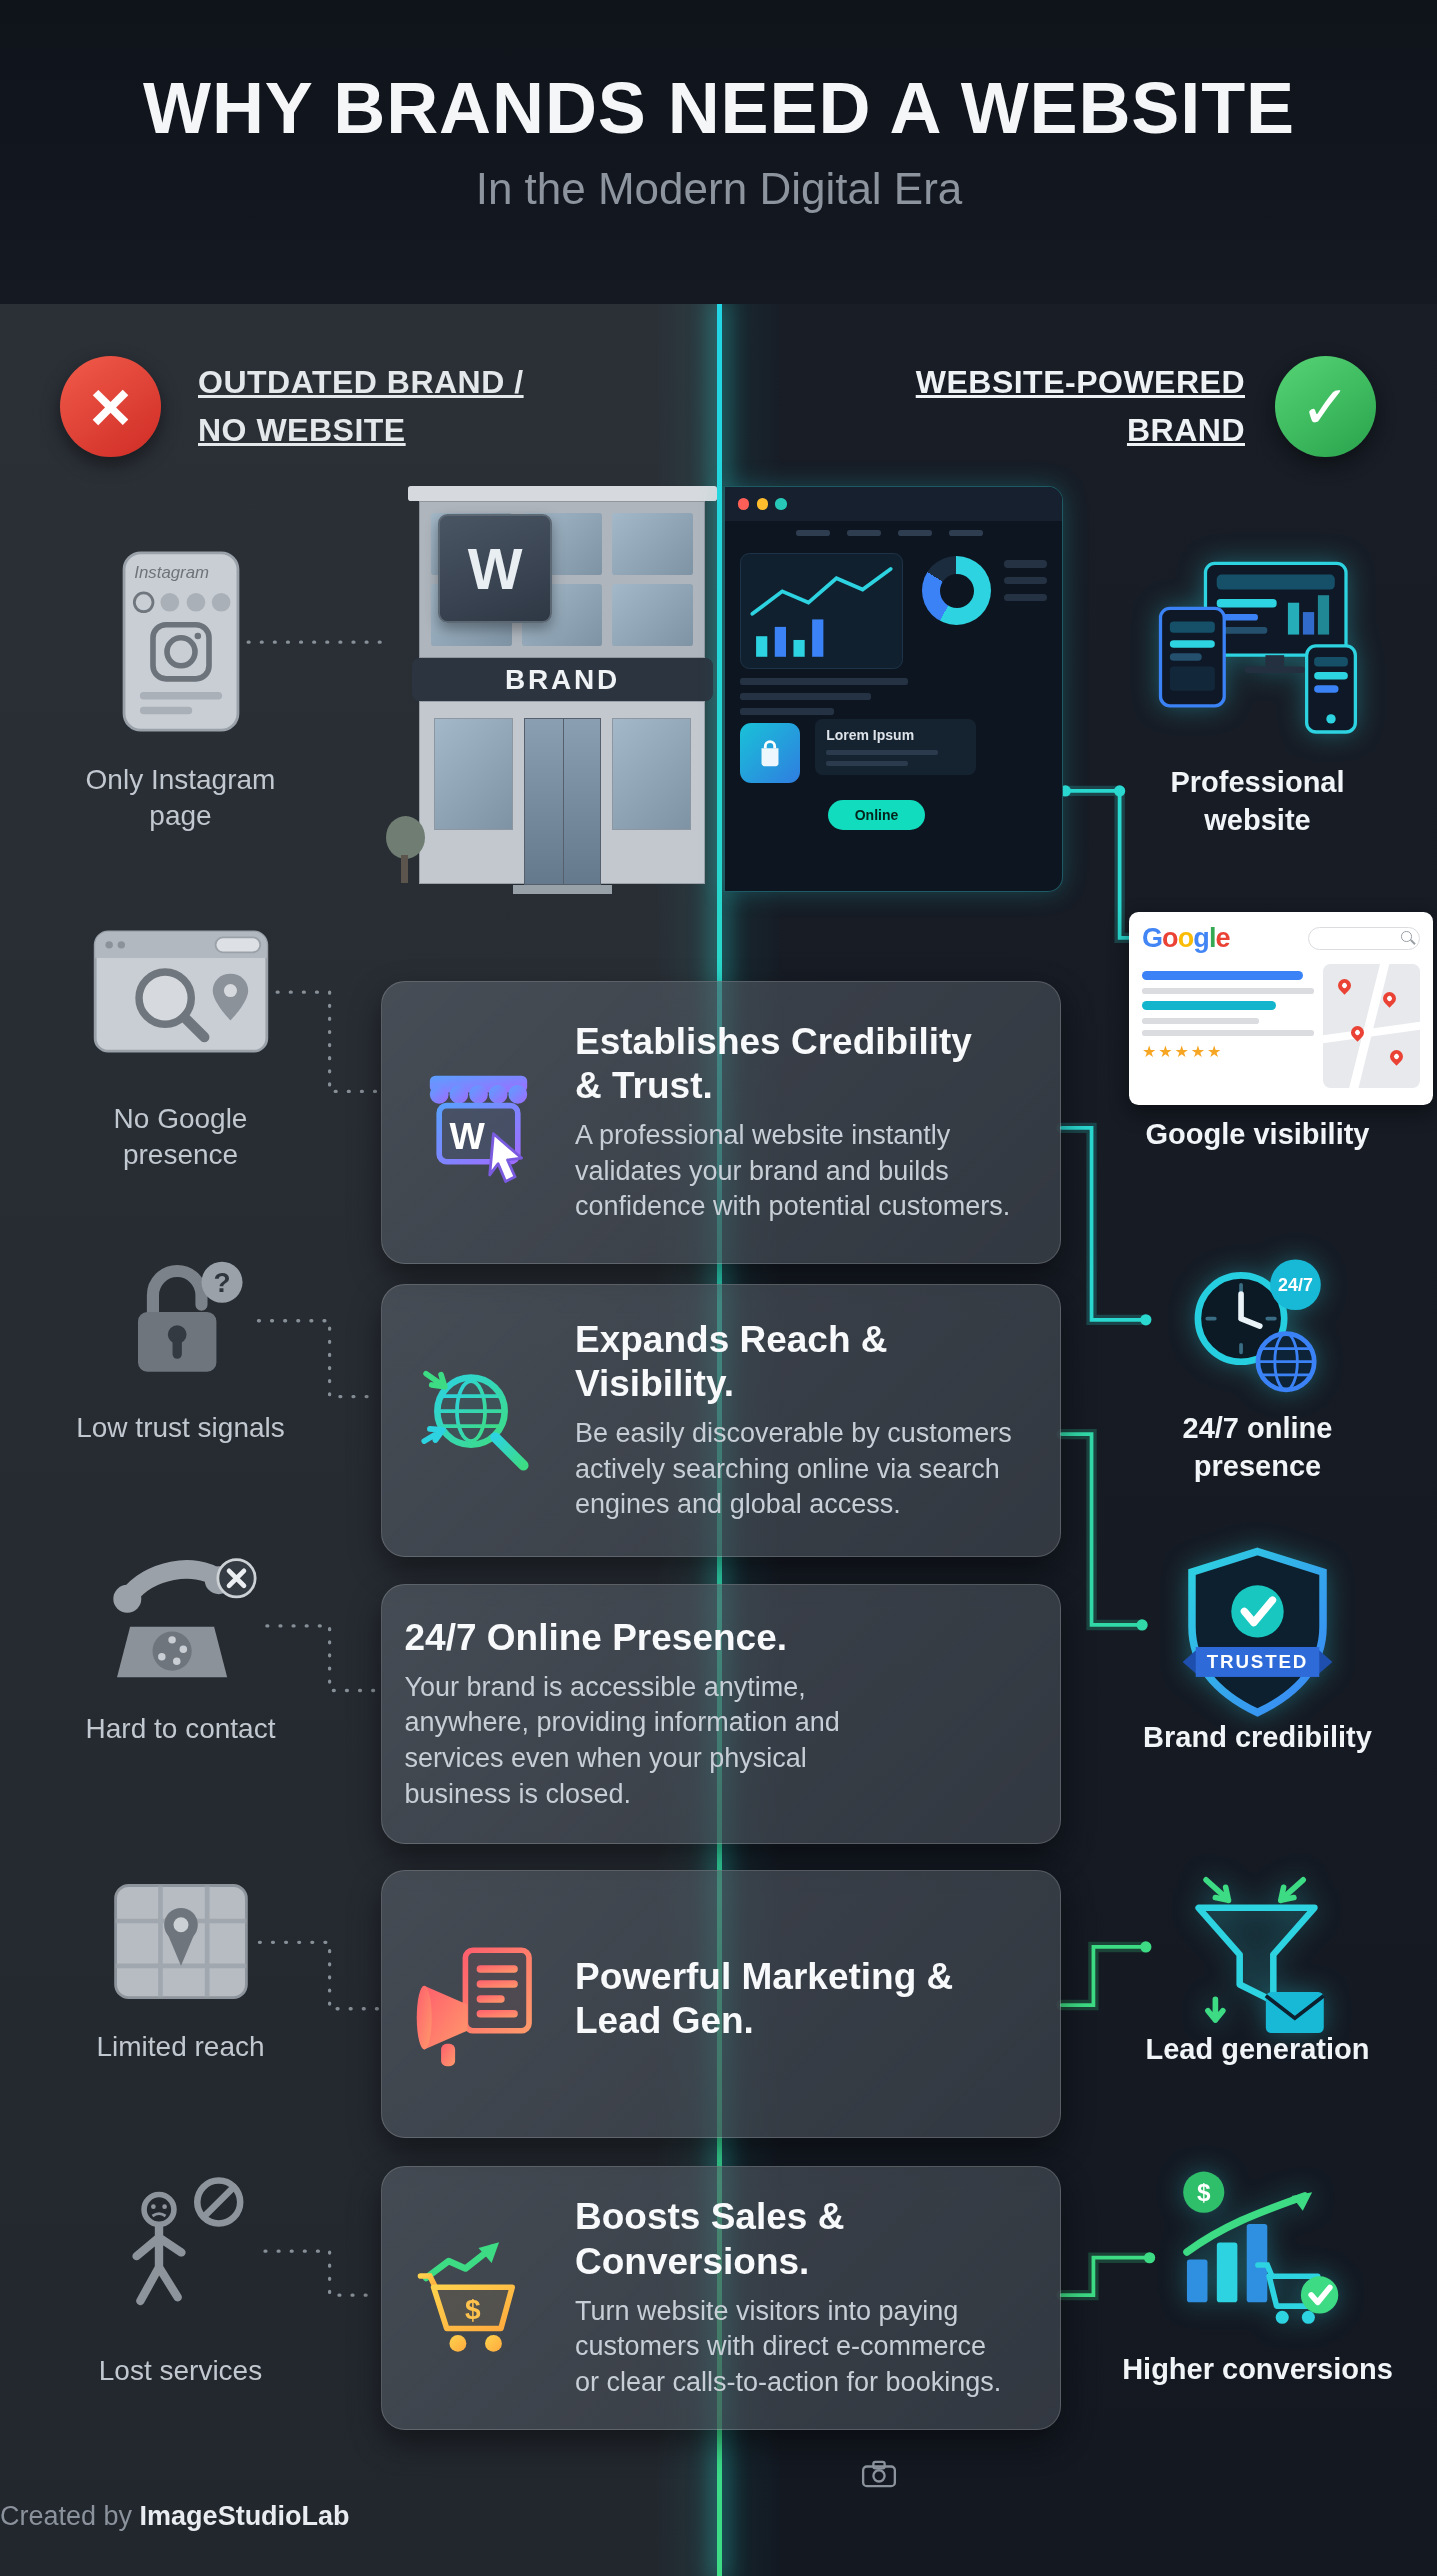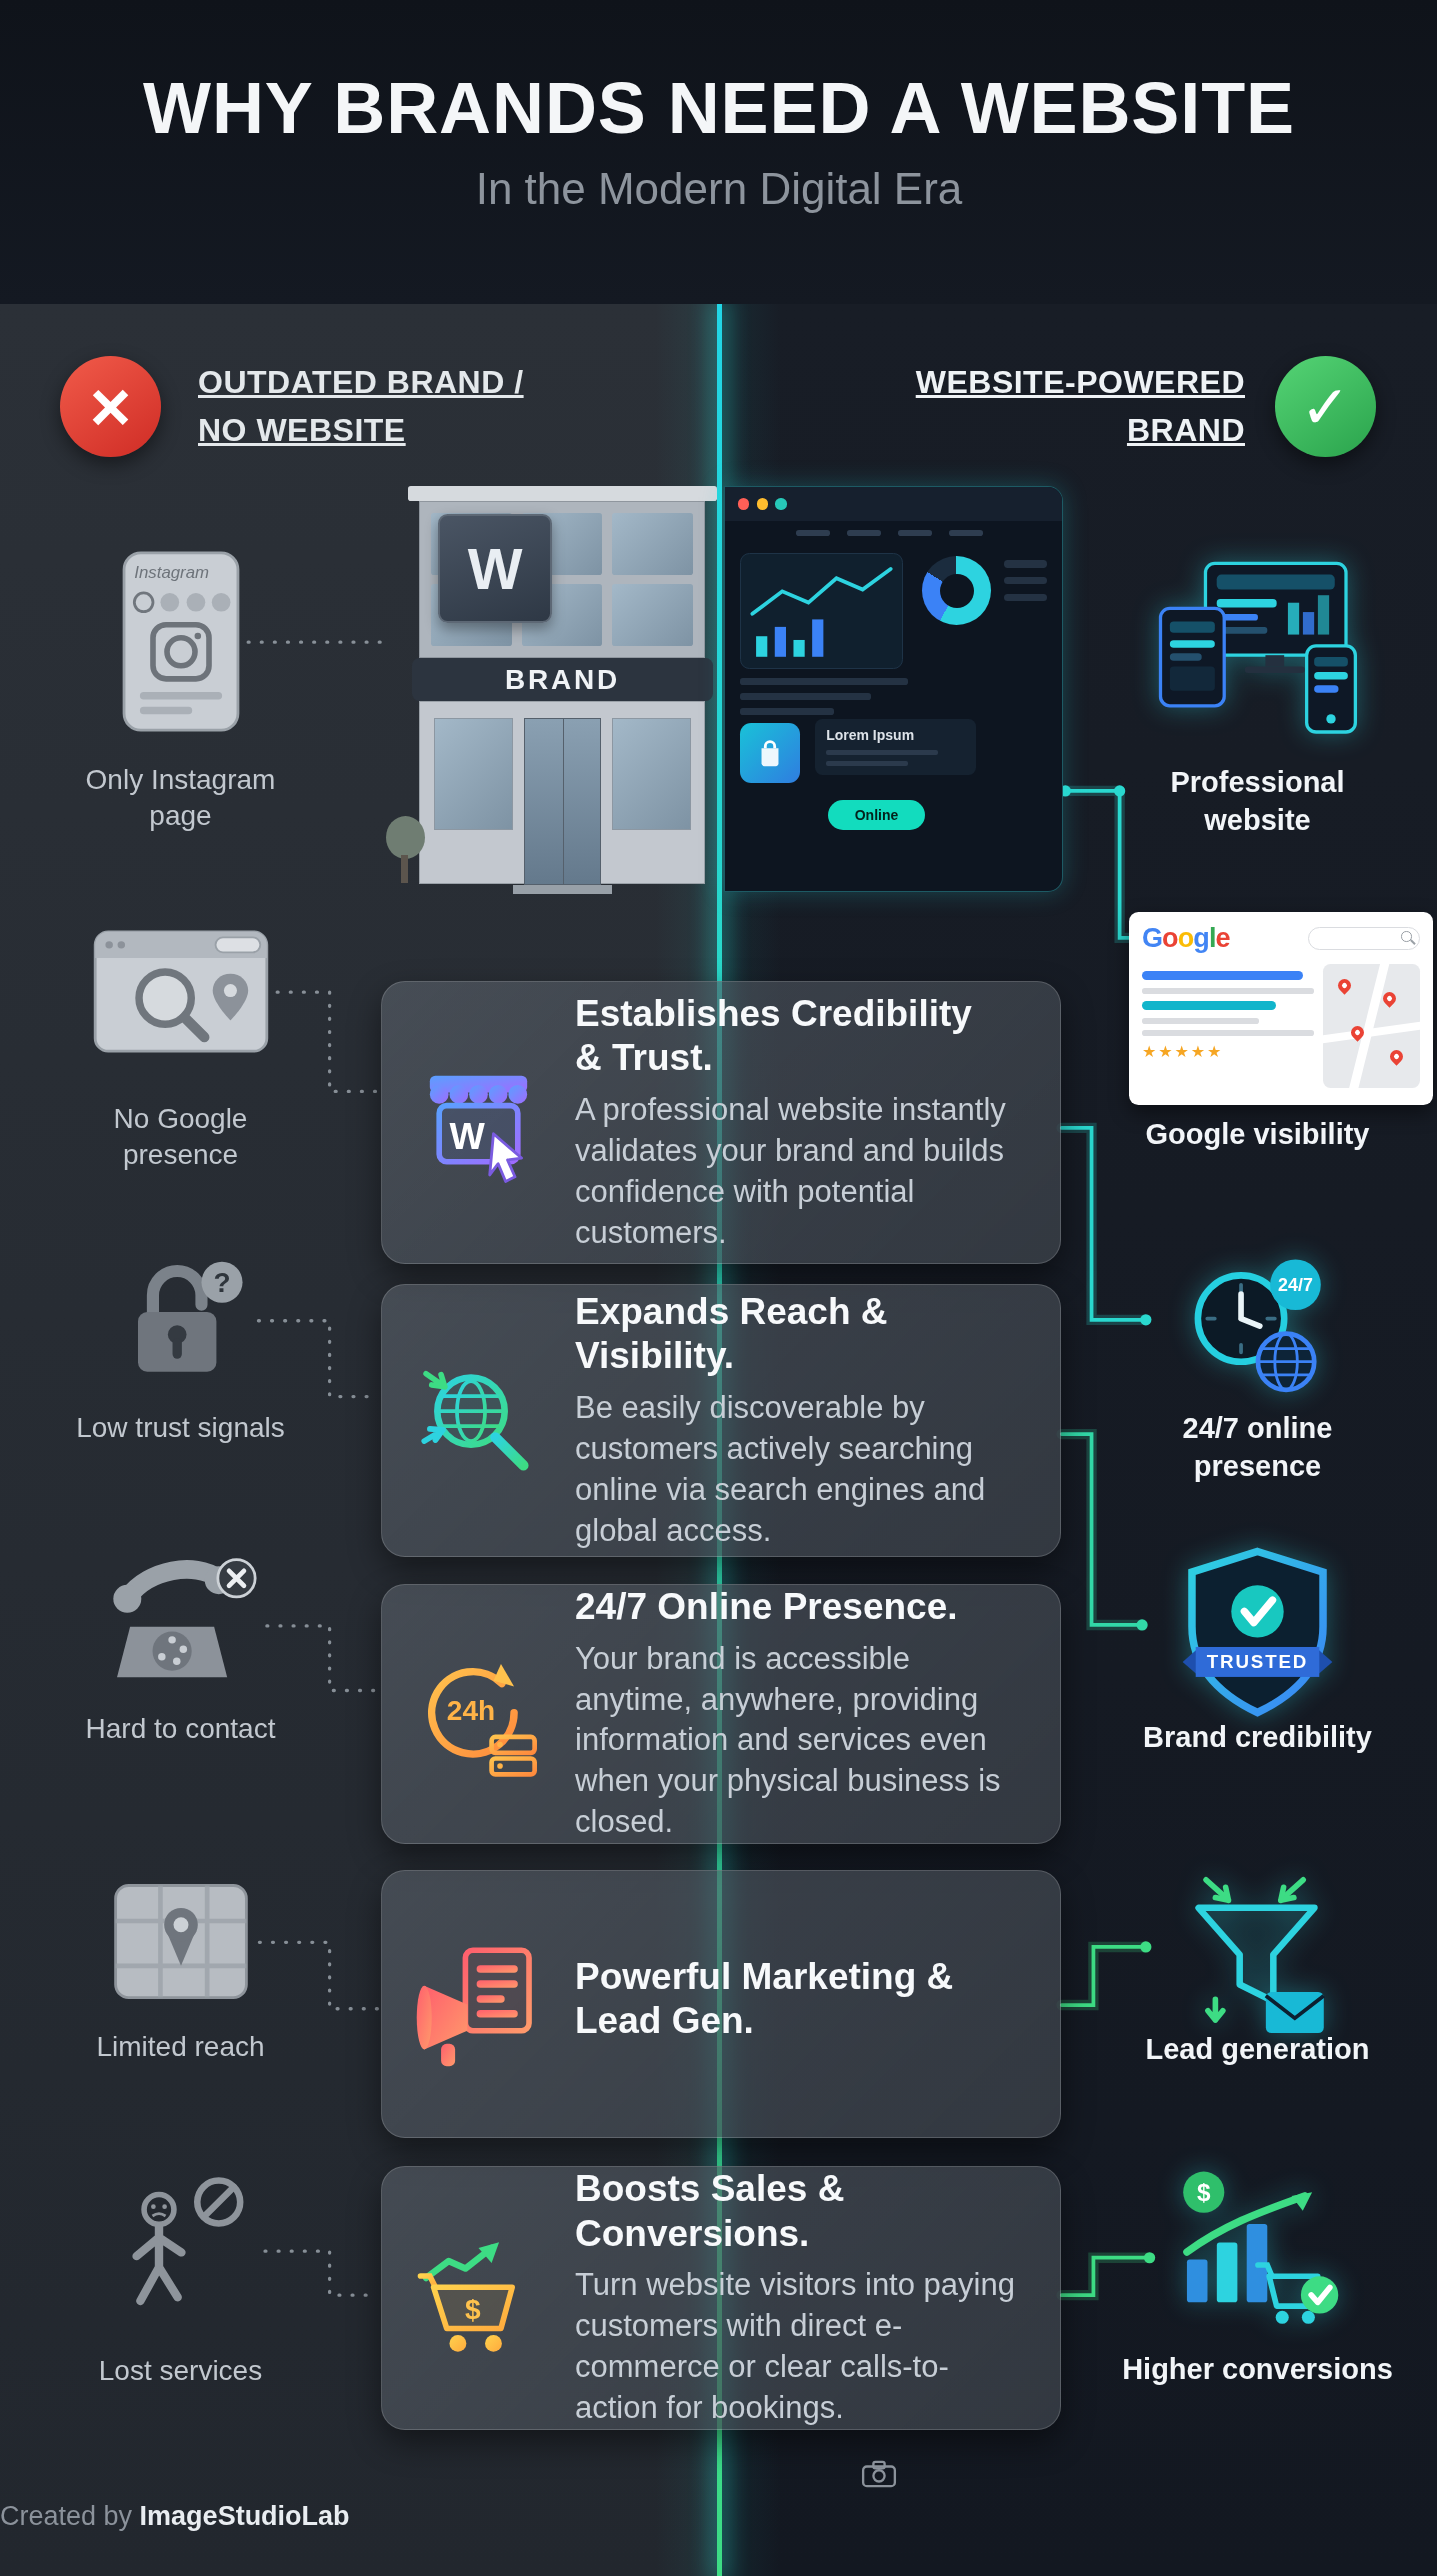--- a/index.html
+++ b/index.html
@@ -42,21 +42,21 @@
            font-weight:700;line-height:1.3;color:#f2f5f8;z-index:3;}
   
   .card{position:absolute;left:381px;width:680px;display:flex;align-items:center;gap:22.5px;
         padding:22.5px 28px 22.5px 22.5px;box-sizing:border-box;z-index:3;
         background:linear-gradient(135deg,rgba(104,112,122,.48),rgba(56,62,70,.86));
         border:1.9px solid rgba(255,255,255,.16);border-radius:24px;
         box-shadow:0 13px 32px rgba(0,0,0,.45);}
   .card-icon{width:148px;flex:0 0 148px;display:flex;align-items:center;justify-content:center;}
   .card-text{flex:1;}
   .card-title{font-size:37px;font-weight:800;color:#f7f9fb;line-height:1.2;margin-bottom:9.4px;max-width:412px;}
-  .card-body{font-size:31px;color:#c7ced6;line-height:1.32;max-width:440px;}
+  .card-body{font-size:27px;color:#c7ced6;line-height:1.32;max-width:440px;}
   
   .gcard{position:absolute;left:1129px;top:912px;width:304px;height:193px;background:#ffffff;
          border-radius:9.4px;z-index:3;padding:11.2px 13px;box-sizing:border-box;
          box-shadow:0 7.5px 20.6px rgba(0,0,0,.45);}
   .gcard-top{display:flex;align-items:center;justify-content:space-between;}
   .gword{font-size:27px;font-weight:700;letter-spacing:-0.9px;}
   .gl0,.gl3{color:#4285F4;} .gl1,.gl5{color:#EA4335;} .gl2{color:#FBBC05;} .gl4{color:#34A853;}
   .gsearch{width:110px;height:20.6px;border:1.9px solid #dadce0;border-radius:12px;position:relative;background:#fff;}
   .gsm{position:absolute;right:7.5px;top:2.8px;width:8.4px;height:8.4px;border:1.9px solid #9aa0a6;border-radius:50%;}
   .gsm::after{content:"";position:absolute;left:7.5px;top:8.4px;width:5.6px;height:1.9px;background:#9aa0a6;transform:rotate(45deg);}
@@ -506,37 +506,20 @@
         <path d="M12 92 L32 80 M32 80 l-14 -1 m14 1 l-8 11" stroke="#2dd3e0" stroke-width="6" stroke-linecap="round" fill="none"></path>
       </svg>
     </div>
     <div class="card-text">
       <div class="card-title">Expands Reach &amp; Visibility.</div>
       <div class="card-body">Be easily discoverable by customers actively searching online via search engines and global access.</div>
     </div>
   </div>
 
   <div class="card" style="top:1584px;height:260px;">
-    <div class="card-icon">
-      <svg width="131" height="131" viewBox="0 0 140 140">
-        <defs>
-            <linearGradient id="og3" x1="0" y1="0" x2="1" y2="1">
-              <stop offset="0" stop-color="#ffc24d"></stop>
-              <stop offset="1" stop-color="#ff8a3d"></stop>
-            </linearGradient>
-          </defs>
-        <path d="M95 37 A44 44 0 1 0 108 68" fill="none" stroke="url(#og3)" stroke-width="8" stroke-linecap="round"></path>
-        <path d="M86 34 L108 40 L94 16 Z" fill="#ffc24d"></path>
-        <text x="62" y="76" text-anchor="middle" font-size="30" font-weight="bold" fill="#ffb347">24h</text>
-        <rect x="84" y="94" width="46" height="17" rx="4" fill="none" stroke="url(#og3)" stroke-width="5"></rect>
-        <rect x="84" y="117" width="46" height="17" rx="4" fill="none" stroke="url(#og3)" stroke-width="5"></rect>
-        <circle cx="93" cy="102" r="3" fill="#ffb347"></circle>
-          <circle cx="93" cy="125" r="3" fill="#ffb347"></circle>
-      </svg>
-    </div>
     <div class="card-text">
       <div class="card-title">24/7 Online Presence.</div>
       <div class="card-body">Your brand is accessible anytime, anywhere, providing information and services even when your physical business is closed.</div>
     </div>
   </div>
 
   <div class="card" style="top:1870px;height:268px;">
     <div class="card-icon">
       <svg width="131" height="131" viewBox="0 0 140 140">
         <defs>

